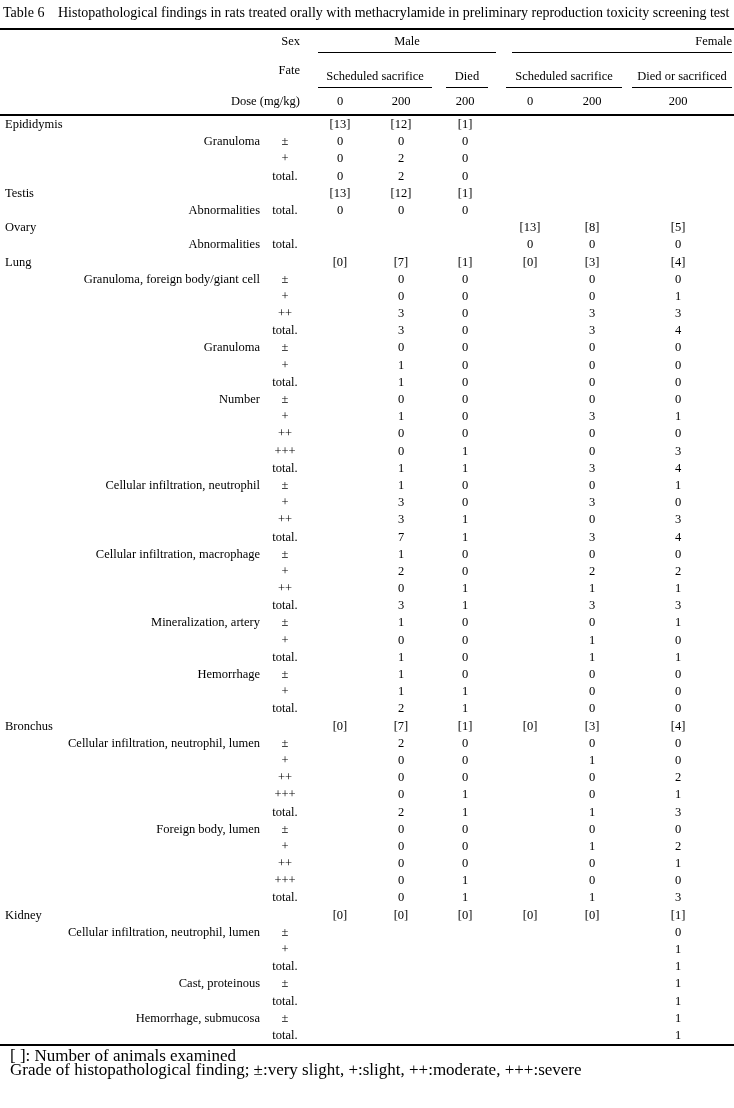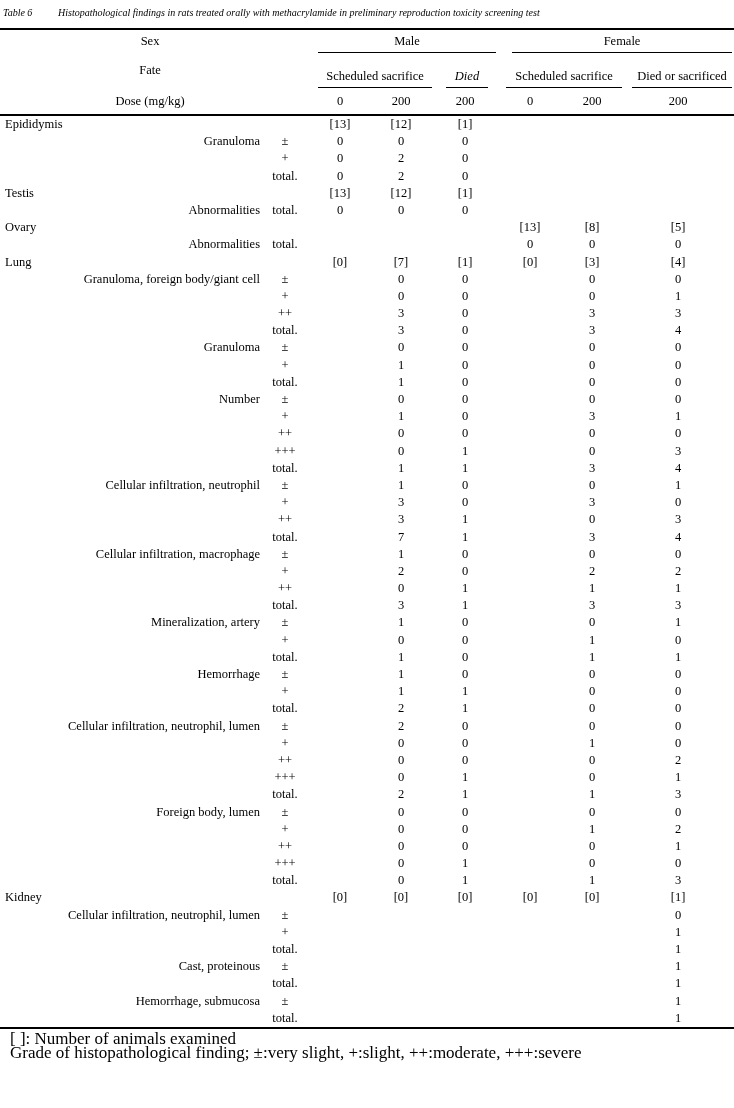--- a/index.html
+++ b/index.html
@@ -5,43 +5,43 @@
   * { box-sizing: border-box; }
   html, body { margin: 0; padding: 0; background: #ffffff; }
   body {
     width: 734px; height: 1108px;
     font-family: "Liberation Serif", "DejaVu Serif", serif;
     color: #000; overflow: hidden;
   }
   .page { width: 734px; height: 1108px; position: relative; background: #fff; }
 
   
-  .title { display: flex; margin: 4px 0 0 3px; font-size: 10px; line-height: 17px; font-style: italic; }
+  .title { display: flex; margin: 4px 0 0 3px; font-size: 14px; line-height: 17px; }
   .title-no { width: 55px; flex: 0 0 55px; }
   .title-text { width: 672px; }
 
   
   table.main {
     width: 734px; border-collapse: collapse; table-layout: fixed;
     margin-top: 7px;
     border-top: 2px solid #000;
     border-bottom: 2px solid #000;
     font-size: 12.5px;
   }
   thead { border-bottom: 2px solid #000; }
   th { font-weight: normal; padding: 0; vertical-align: bottom; }
-  th.rowlabel { text-align: center; padding-right: 10px; vertical-align: middle; }
+  th.rowlabel { text-align: right; padding-right: 10px; vertical-align: middle; }
   tr.hrow1 { height: 24px; }
   tr.hrow2 { height: 25px; }
   tr.hrow3 { height: 27px; }
   .ul { border-bottom: 1px solid #000; padding-bottom: 3px; text-align: center; }
   .ul-male   { margin: 0 2px 0 8px; }
-  .ul-female { margin: 0 2px 0 14px; }
+  .ul-female { margin: 0 2px 0 14px; text-align: right; }
   .ul-ss     { margin: 0 0 0 8px; }
-  .ul-died   { margin: 16px 10px 0 14px; font-style: italic; }
+  .ul-died   { margin: 16px 10px 0 14px; }
   .ul-ss2    { margin: 0 0 0 8px; }
   .ul-dos    { margin: 0 2px 0 10px; }
   th.dose { text-align: center; vertical-align: middle; }
 
   td { padding: 0; height: 17.18px; line-height: 17.18px; white-space: nowrap; overflow: hidden; }
   td.organ   { text-align: left; padding-left: 5px; margin-left: 45px; }
   td.finding { text-align: right; padding-left: 57px; }
   td.grade   { text-align: center; }
   td.val     { text-align: center; }
 
@@ -449,20 +449,30 @@
           <td class="finding"></td>
           <td class="grade">total.</td>
           <td class="val"></td>
           <td class="val">2</td>
           <td class="val">1</td>
           <td class="val"></td>
           <td class="val">0</td>
           <td class="val">0</td>
         </tr>
         <tr>
+          <td class="organ">Bronchus</td>
+          <td class="grade"></td>
+          <td class="val">[0]</td>
+          <td class="val">[7]</td>
+          <td class="val">[1]</td>
+          <td class="val">[0]</td>
+          <td class="val">[3]</td>
+          <td class="val">[4]</td>
+        </tr>
+        <tr>
           <td class="finding">Cellular infiltration, neutrophil, lumen</td>
           <td class="grade">±</td>
           <td class="val"></td>
           <td class="val">2</td>
           <td class="val">0</td>
           <td class="val"></td>
           <td class="val">0</td>
           <td class="val">0</td>
         </tr>
         <tr>

